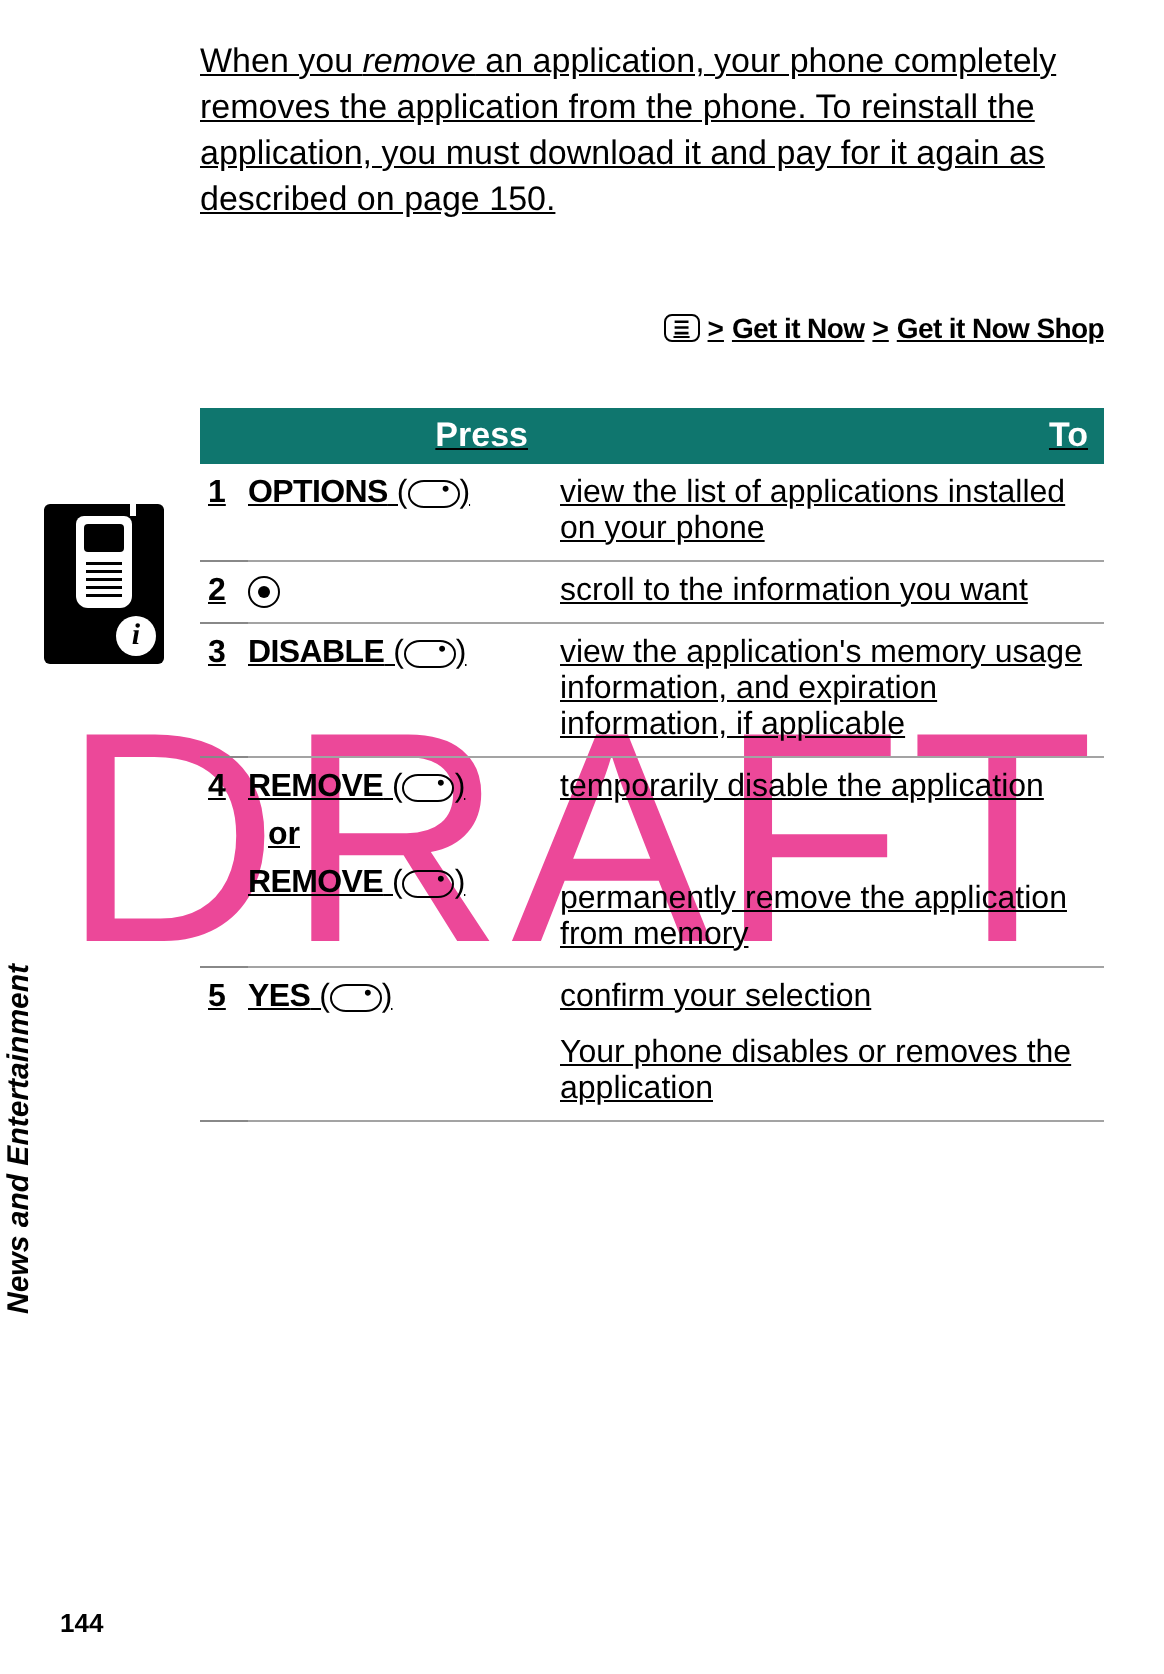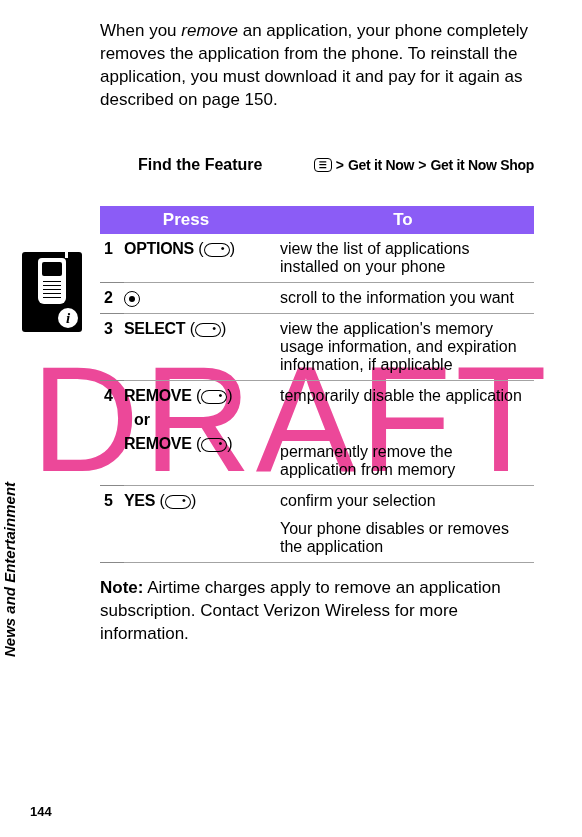--- a/index.html
+++ b/index.html
@@ -23,21 +23,22 @@
       font-size: 150px;
       font-weight: normal;
       color: #ec4899;
       z-index: 0;
       pointer-events: none;
       letter-spacing: 4px;
     }
     .content {
       position: relative;
       z-index: 1;
-      padding: 20px 48px 20px 100px;
+      padding: 20px 30px 20px 100px;
+      text-decoration: underline;
     }
     .intro {
       font-size: 17px;
       line-height: 1.35;
       color: #000;
     }
     .intro .remove-em {
       font-style: italic;
     }
     .find-feature-row {
@@ -153,23 +154,23 @@
       font-weight: bold;
       font-size: 15px;
       color: #000;
     }
     table.steps {
       width: 100%;
       border-collapse: collapse;
       font-size: 16px;
     }
     table.steps thead th {
-      background: #8b5cf6;
+      background: #0f766e;
       color: #fff;
-      text-align: center;
+      text-align: right;
       padding: 4px 8px;
       font-weight: bold;
       font-size: 17px;
       border: none;
     }
     table.steps thead th:first-child {
       width: 172px;
     }
     table.steps td {
       vertical-align: top;
@@ -264,21 +265,20 @@
 
 <div class="side-tab">News and Entertainment</div>
 
 <div class="content">
 
   <p class="intro">
     <span>When you </span><span class="remove-em">remove</span><span> an application, your phone completely removes the application from the phone. To reinstall the application, you must download it and pay for it again as described on page 150.</span>
   </p>
 
   <div class="find-feature-row">
-    <span class="find-feature-label">Find the Feature</span>
     <span class="find-feature-path">
       <span class="menu-key-icon">☰</span>
       <span>&gt;</span>
       <span class="condensed">Get it Now</span>
       <span>&gt;</span>
       <span class="condensed">Get it Now Shop</span>
     </span>
   </div>
 
   <table class="steps">
@@ -300,21 +300,21 @@
       <tr>
         <td class="num">2</td>
         <td class="press">
           <span class="nav-icon"></span>
         </td>
         <td>scroll to the information you want</td>
       </tr>
       <tr>
         <td class="num">3</td>
         <td class="press">
-          <span class="action-label condensed">SELECT</span>
+          <span class="action-label condensed">DISABLE</span>
           (<span class="softkey-icon"></span>)
         </td>
         <td>view the application's memory usage information, and expiration information, if applicable</td>
       </tr>
       <tr>
         <td class="num">4</td>
         <td class="press">
           <div>
             <span class="action-label condensed">REMOVE</span>
             (<span class="softkey-icon"></span>)
@@ -337,19 +337,16 @@
           (<span class="softkey-icon"></span>)
         </td>
         <td>
           <div>confirm your selection</div>
           <div class="row-extra">Your phone disables or removes the application</div>
         </td>
       </tr>
     </tbody>
   </table>
 
-  <p class="note">
-    <span class="note-label">Note:</span><span> Airtime charges apply to remove an application subscription. Contact Verizon Wireless for more information.</span>
-  </p>
 
 </div>
 
 <div class="page-num">144</div>
 
 </body></html>

